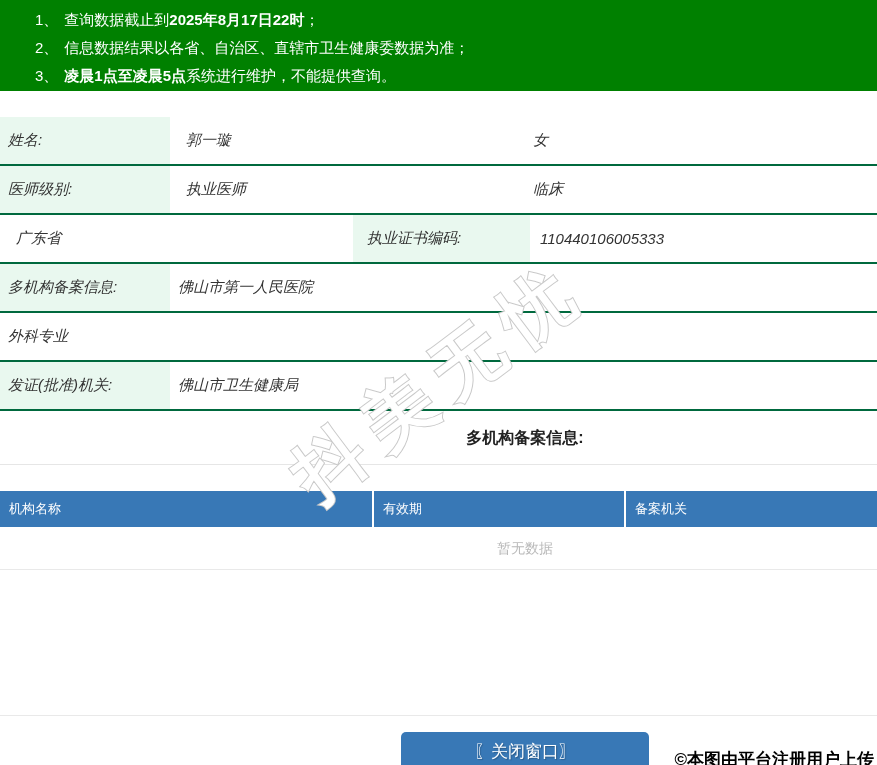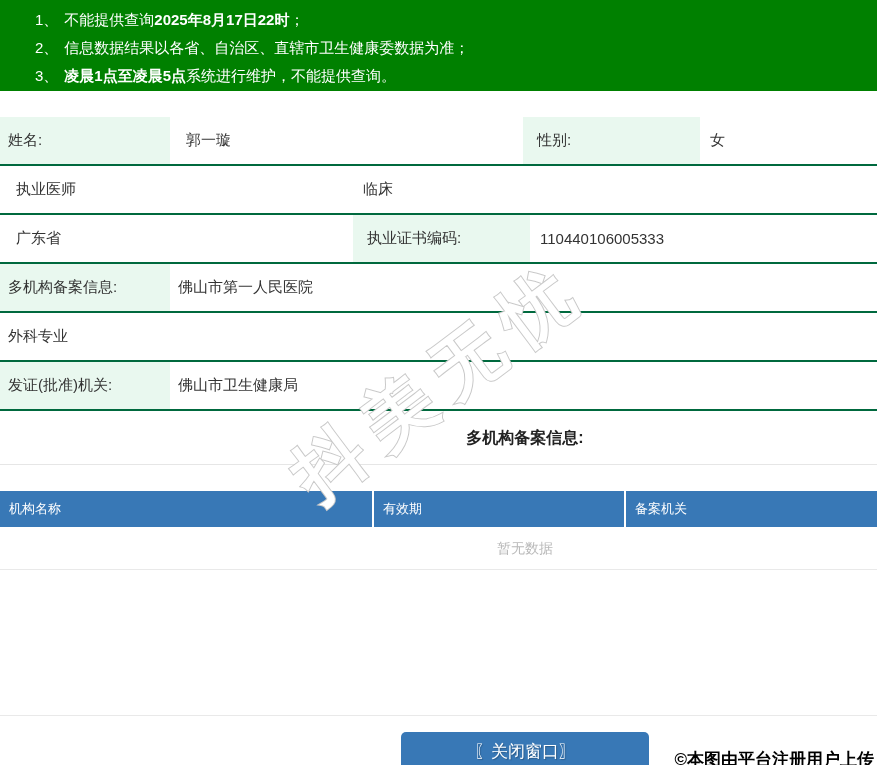--- a/index.html
+++ b/index.html
@@ -36,21 +36,21 @@
 
   
   .profile { margin-top: 26px; }
   .p-row {
     height: 49px;
     border-bottom: 2px solid var(--row-border);
     display: flex;
     align-items: stretch;
     font-size: 15px;
   }
-  .p-cell { display: flex; align-items: center; }
+  .p-cell { display: flex; align-items: center; font-style: italic; }
   .lab1 { width: 170px; background: var(--label-bg); padding-left: 8px; }
   .val1 { width: 335px; padding-left: 16px; }
   .gap  { width: 18px; }
   .lab2 { width: 177px; background: var(--label-bg); padding-left: 14px; }
   .val2 { flex: 1; padding-left: 10px; }
   .valwide { flex: 1; padding-left: 8px; }
 
   
   .filing-heading {
     width: 1050px;
@@ -138,41 +138,41 @@
     white-space: nowrap;
   }
 </style>
 </head>
 <body>
 
 <div class="page">
 
   <div class="notice">
     <div class="n-line">
-      <span class="n-num">1、</span><span>不能提供查询</span><b>2025年8月17日22时</b><span>；</span>
+      <span class="n-num">1、</span><span>查询数据截止到</span><b>2025年8月17日22时</b><span>；</span>
     </div>
     <div class="n-line">
       <span class="n-num">2、</span><span>信息数据结果以各省、自治区、直辖市卫生健康委数据为准；</span><b></b><span></span>
     </div>
     <div class="n-line">
       <span class="n-num">3、</span><span></span><b>凌晨1点至凌晨5点</b><span>系统进行维护，不能提供查询。</span>
     </div>
   </div>
 
   <div class="profile">
 
     <div class="p-row">
       <div class="p-cell lab1">姓名:</div>
       <div class="p-cell val1">郭一璇</div>
       <div class="gap"></div>
-      <div class="p-cell lab2">性别:</div>
       <div class="p-cell val2">女</div>
     </div>
 
     <div class="p-row">
+      <div class="p-cell lab1">医师级别:</div>
       <div class="p-cell val1">执业医师</div>
       <div class="gap"></div>
       <div class="p-cell val2">临床</div>
     </div>
 
     <div class="p-row">
       <div class="p-cell val1">广东省</div>
       <div class="gap"></div>
       <div class="p-cell lab2">执业证书编码:</div>
       <div class="p-cell val2">110440106005333</div>

